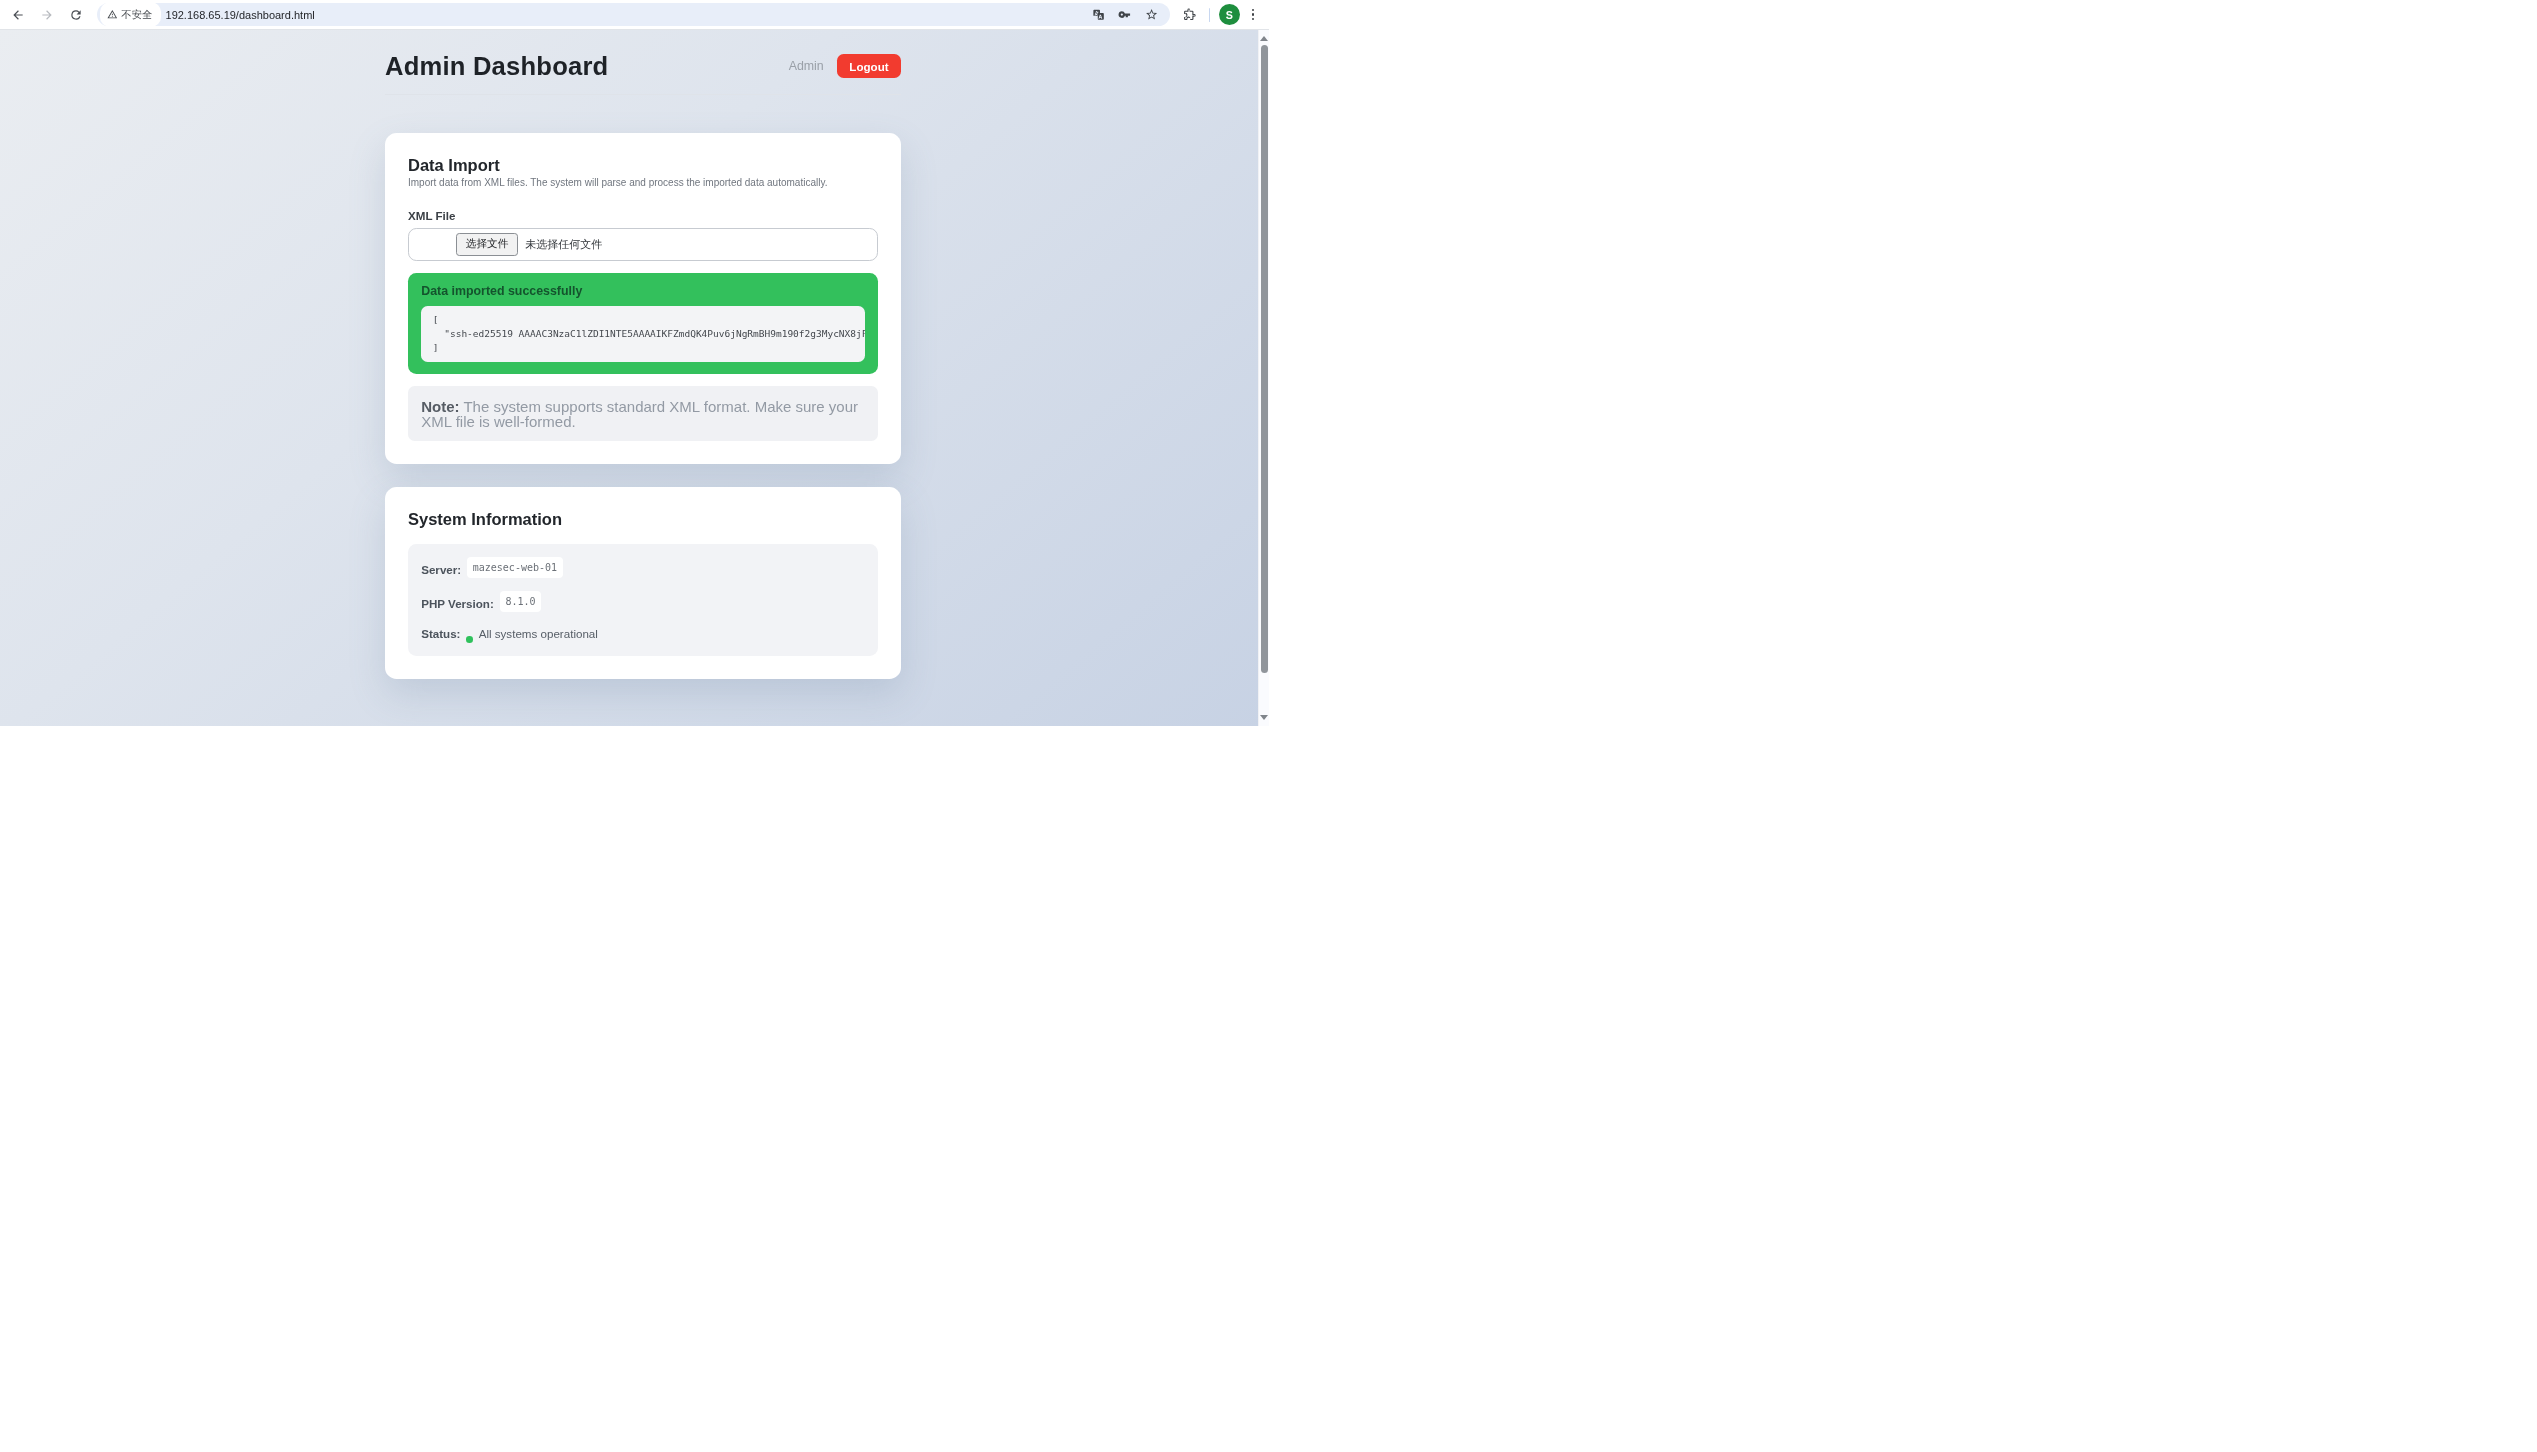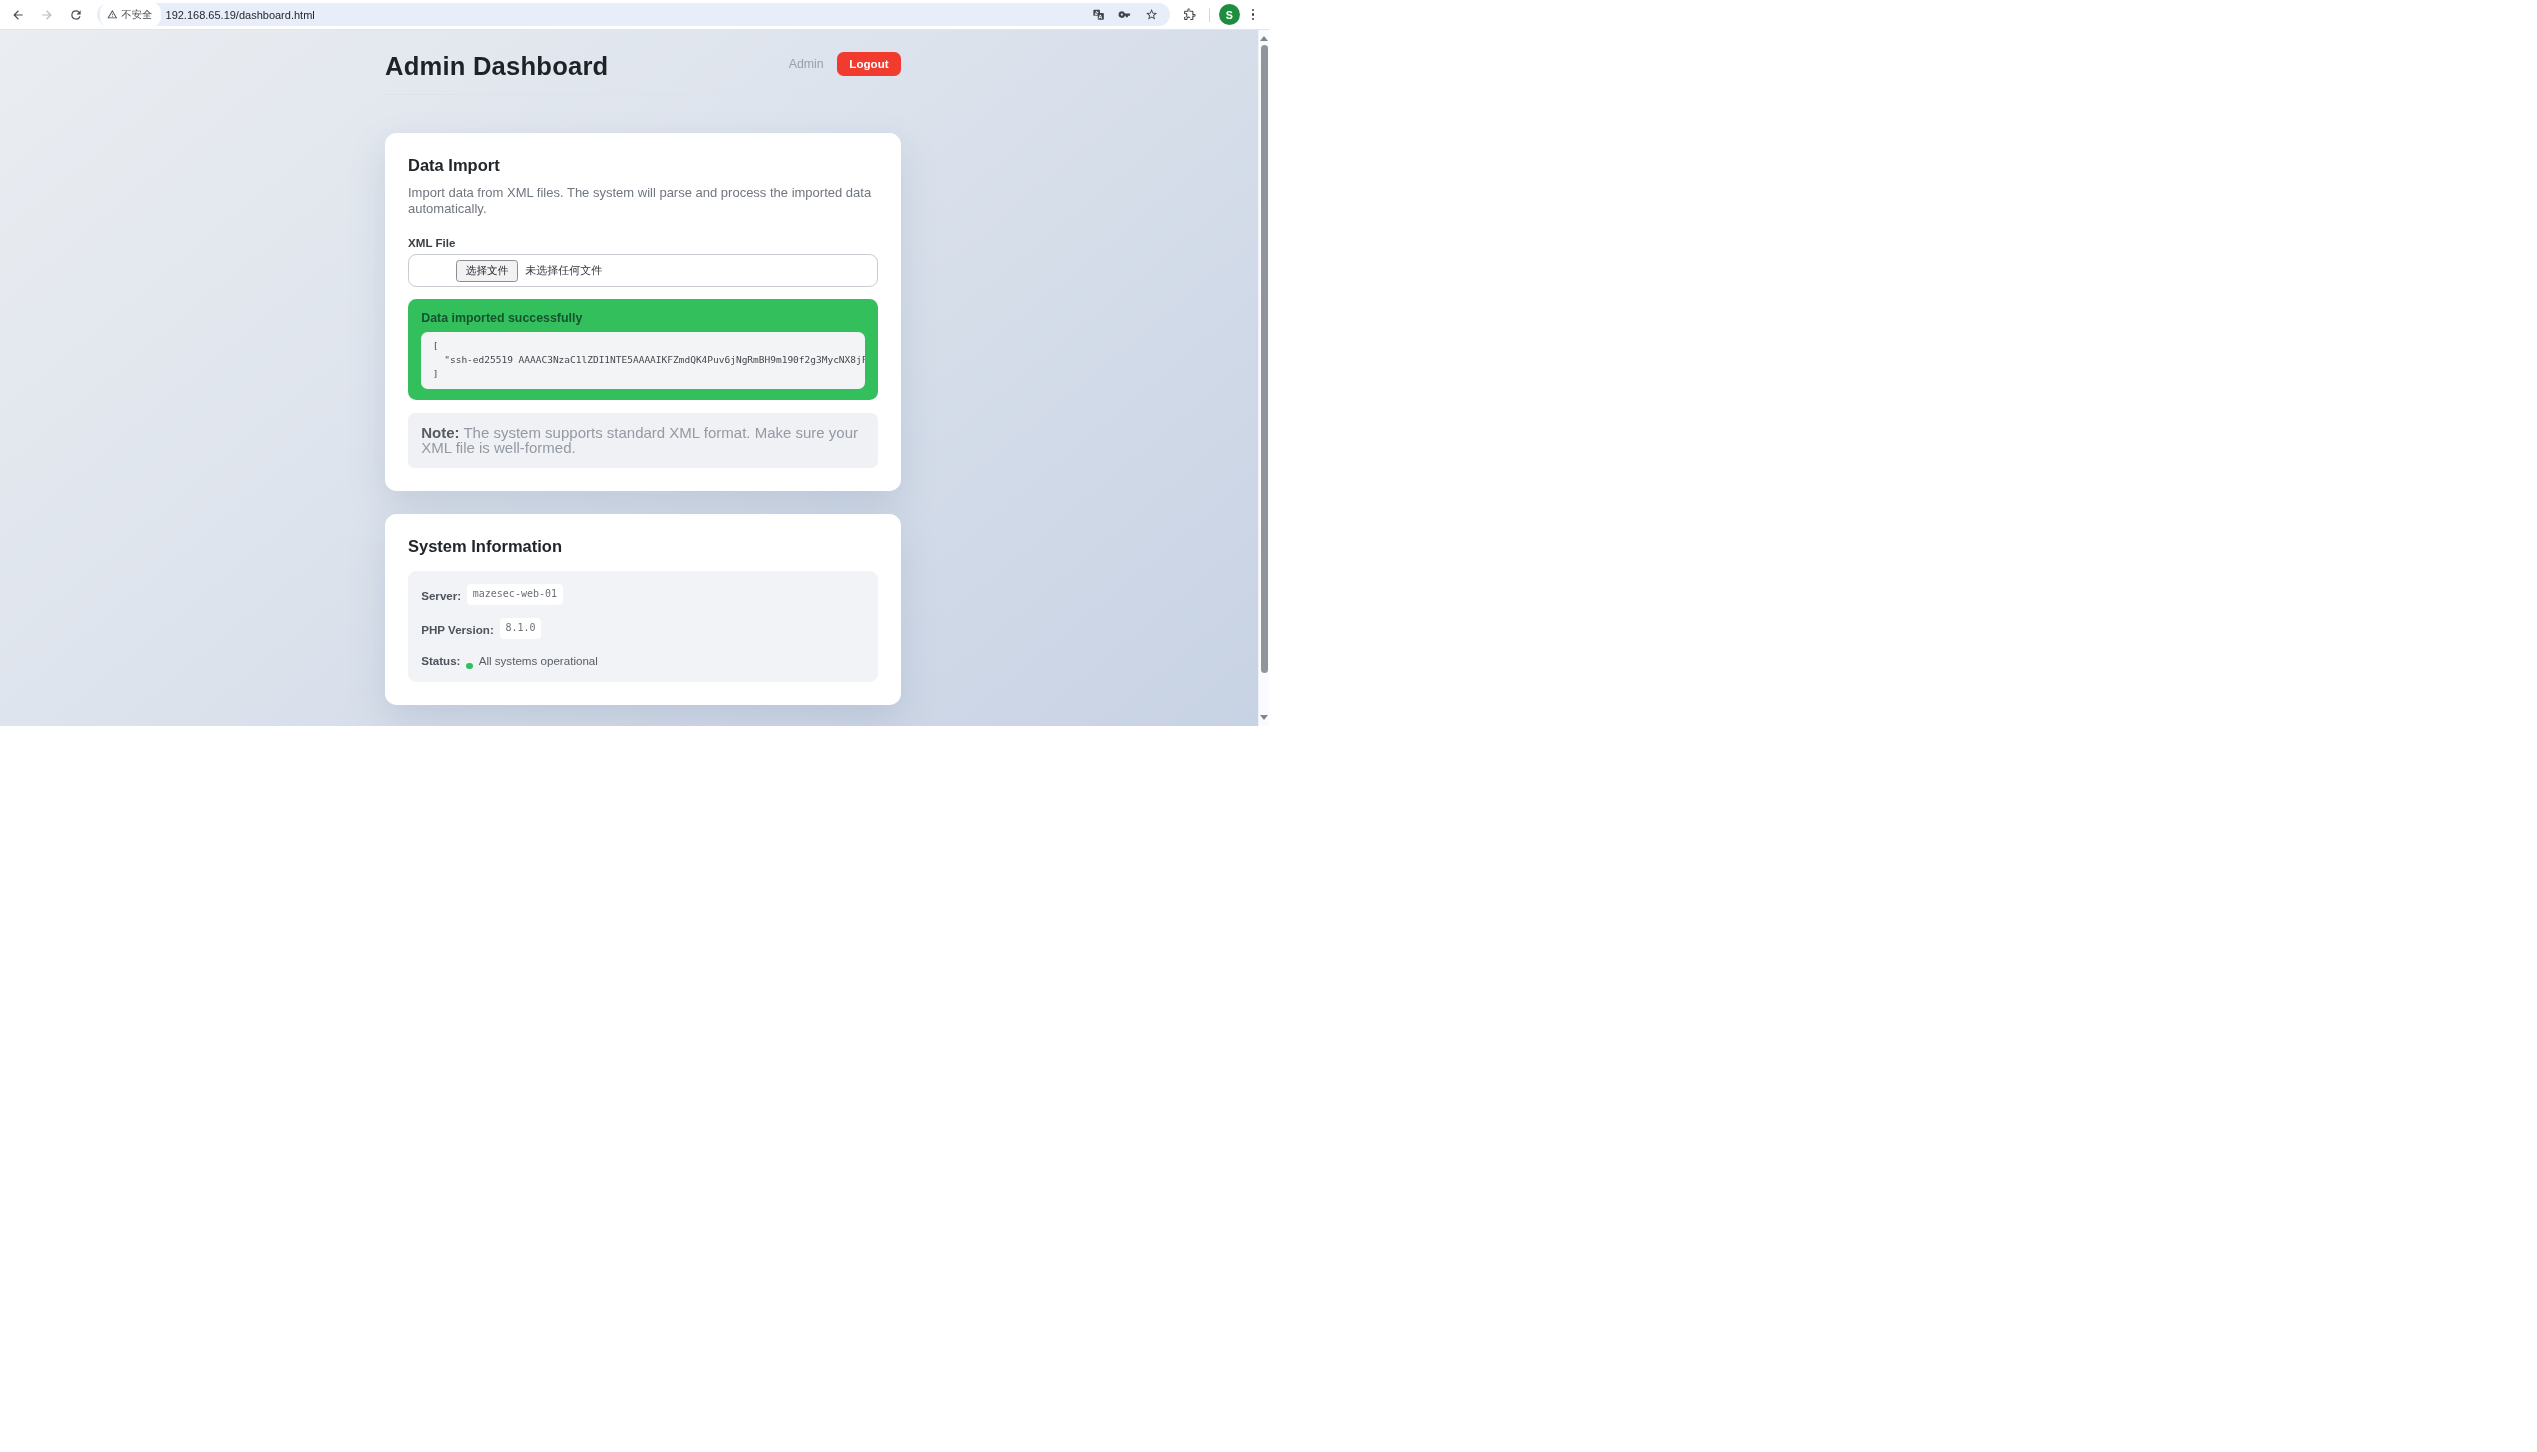--- a/index.html
+++ b/index.html
@@ -50,39 +50,39 @@
 
   
   .page {
     position:absolute; top:30px; left:0; right:0; bottom:0;
     background:linear-gradient(140deg,#eaedf1 0%, #dee4ed 40%, #c7d2e4 100%);
     overflow:hidden;
   }
   .container { width:516px; margin-left:385px; padding-top:21.5px; }
 
   .page-header {
-    display:flex; align-items:flex-start; justify-content:space-between;
+    display:flex; align-items:center; justify-content:space-between;
     padding-bottom:13.2px; border-bottom:0.8px solid #dfe3e9; margin-bottom:38px;
   }
   .page-title { font-size:25.6px; font-weight:700; color:#1e2227; letter-spacing:0.2px; }
   .header-right { display:flex; align-items:center; gap:13.2px; }
   .user-label { color:#9aa0a8; font-size:12.4px; }
   .logout-btn {
     background:#f23b2f; color:#fff; border:none; border-radius:6.6px;
     font-size:11.6px; font-weight:700; padding:5.8px 12.4px; cursor:pointer;
     font-family:"Liberation Sans", sans-serif;
   }
 
   .card {
     background:#ffffff; border-radius:11.6px; padding:23px;
     box-shadow:0 15px 37px rgba(96,118,149,.20);
   }
   .card + .card { margin-top:23px; }
   .card-title { font-size:16.5px; font-weight:700; color:#22262b; }
-  .card-desc { margin-top:10px; font-size:13px; color:#70767f; line-height:16.5px; }
+  .card-desc { margin-top:0; font-size:10px; color:#70767f; line-height:16.5px; }
 
   .field-label { margin-top:18px; font-size:11.6px; font-weight:700; color:#3b4046; }
   .file-input {
     margin-top:5.8px; height:33px; border:0.8px solid #c7cbd1; border-radius:8.3px;
     display:flex; align-items:center; padding:0 7.4px; gap:7.4px; cursor:pointer; background:#fff;
   }
   .file-btn {
     background:#f2f2f2; border:0.8px solid #8b8f94; border-radius:3.3px;
     font-size:10.7px; color:#1c1e21; padding:3.3px 8.3px; cursor:pointer;
     font-family:"Liberation Sans", sans-serif;

